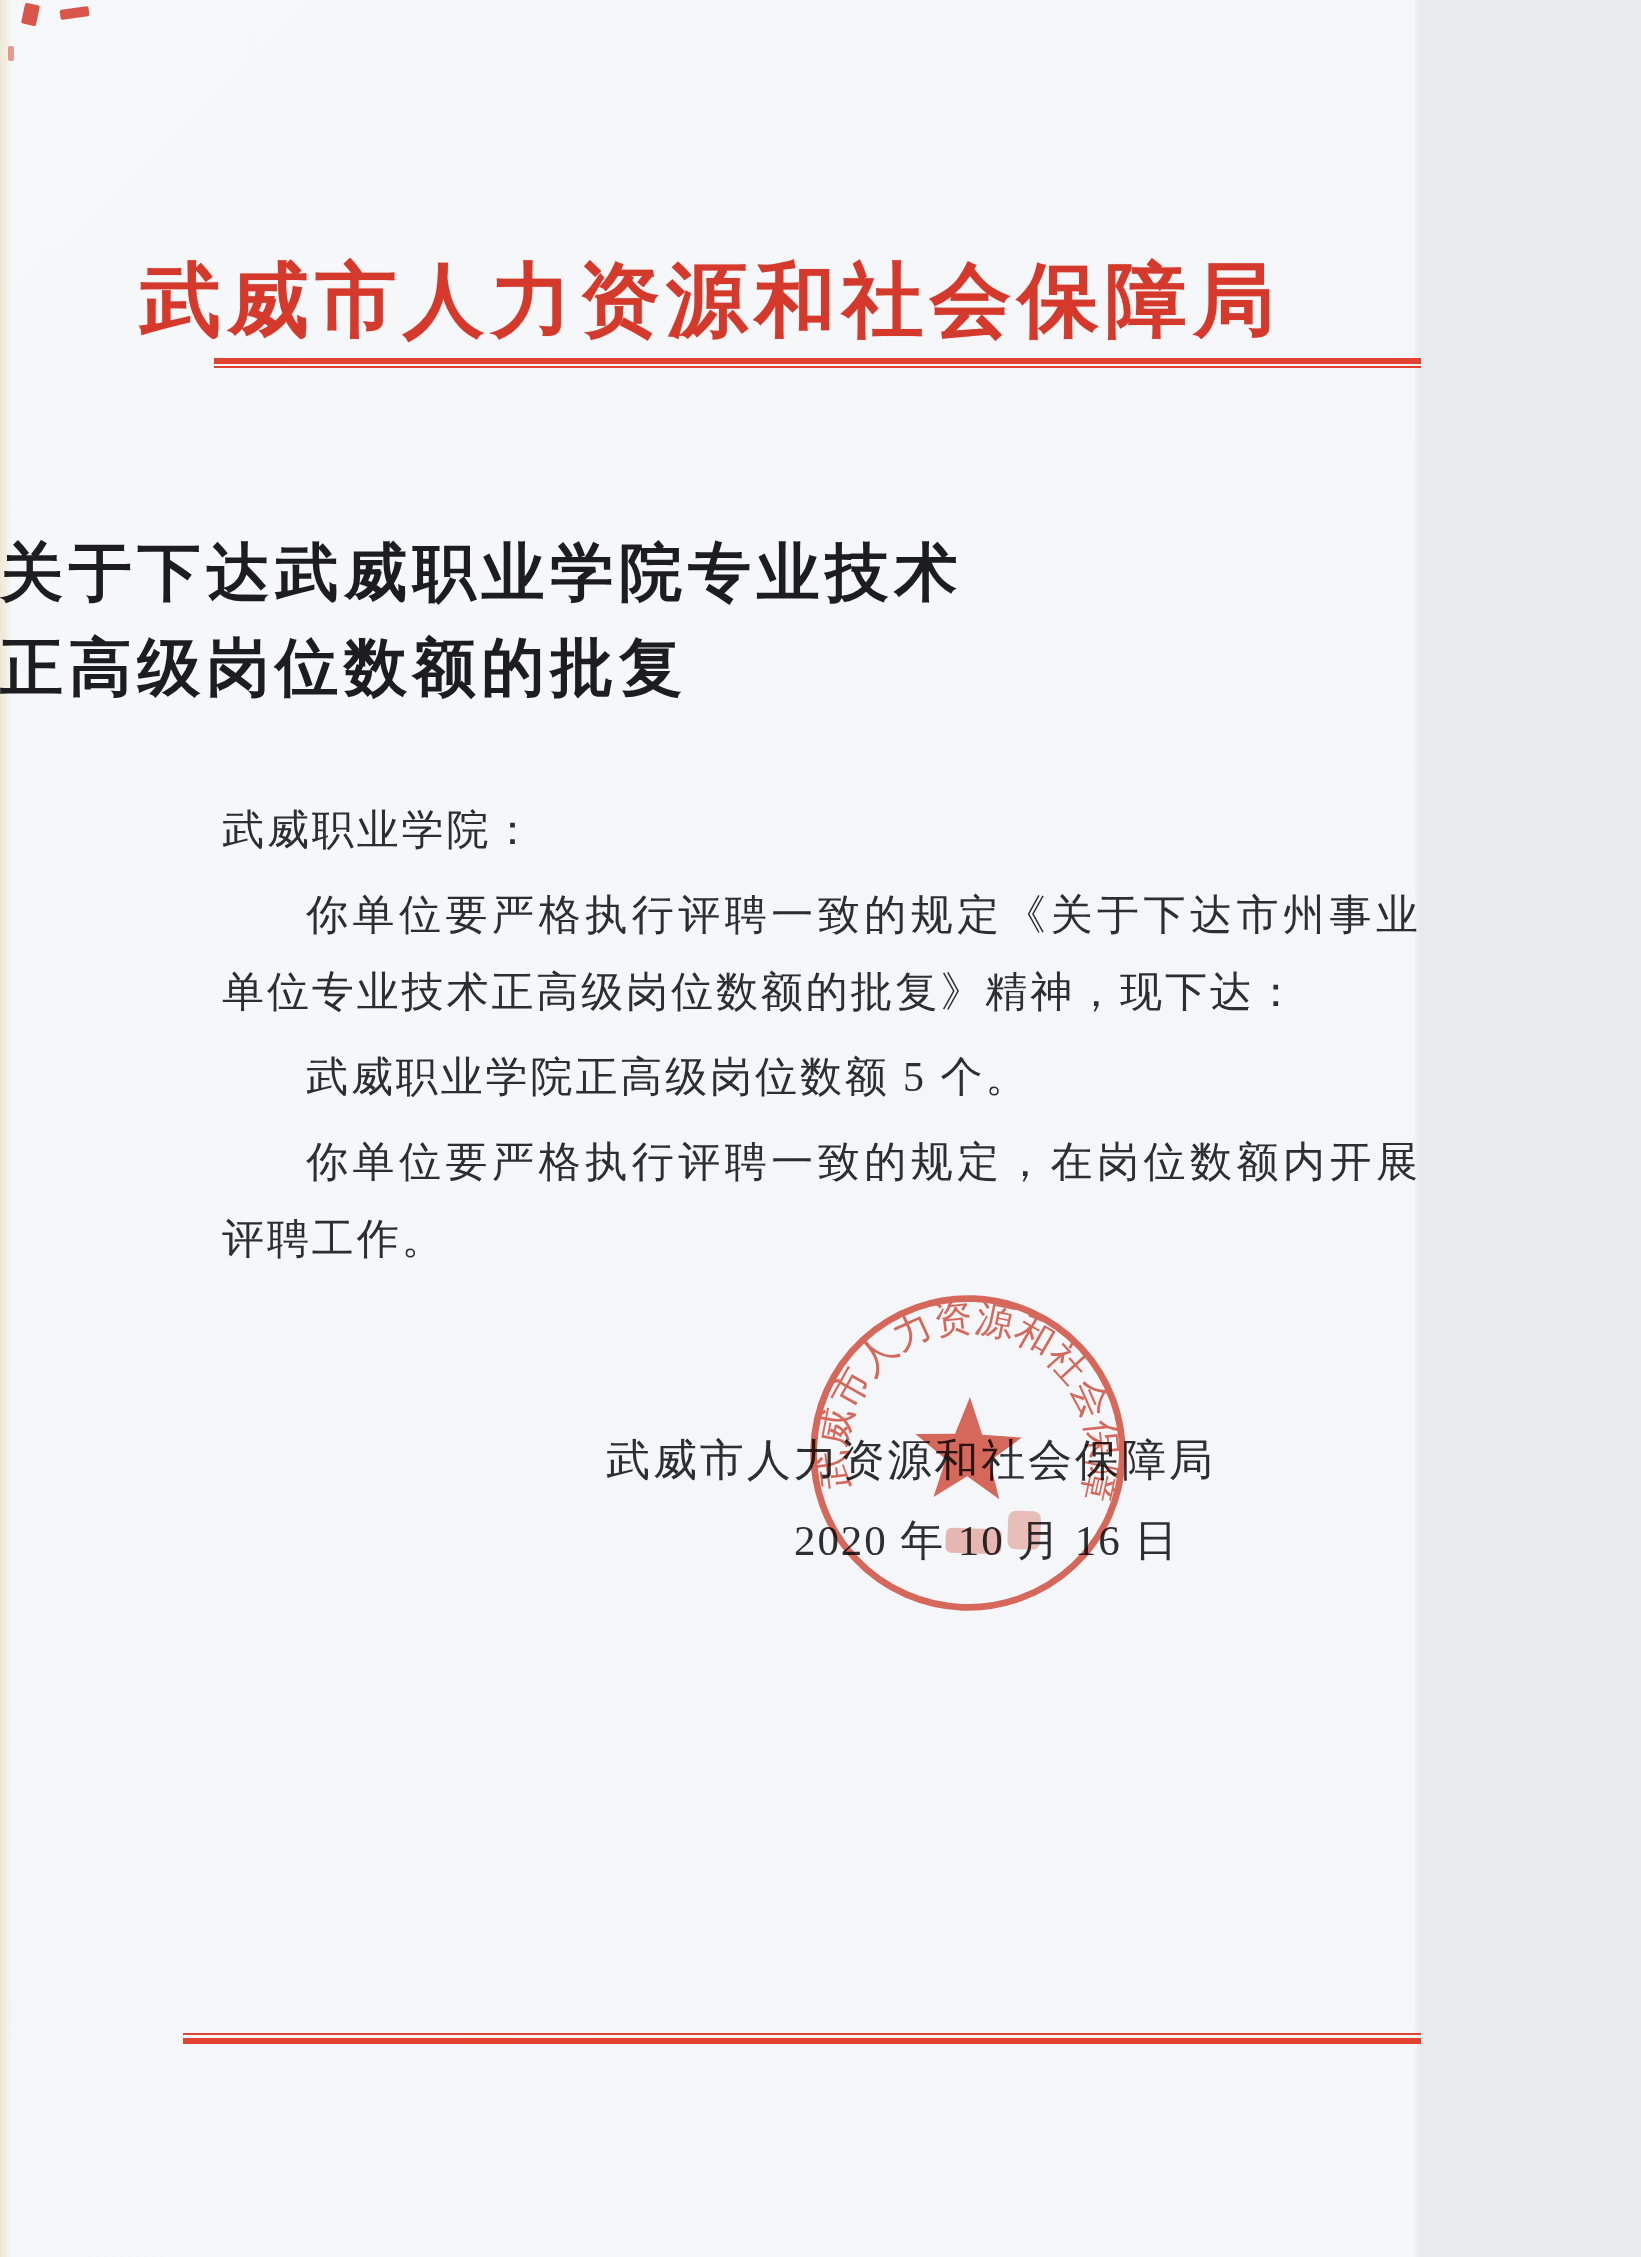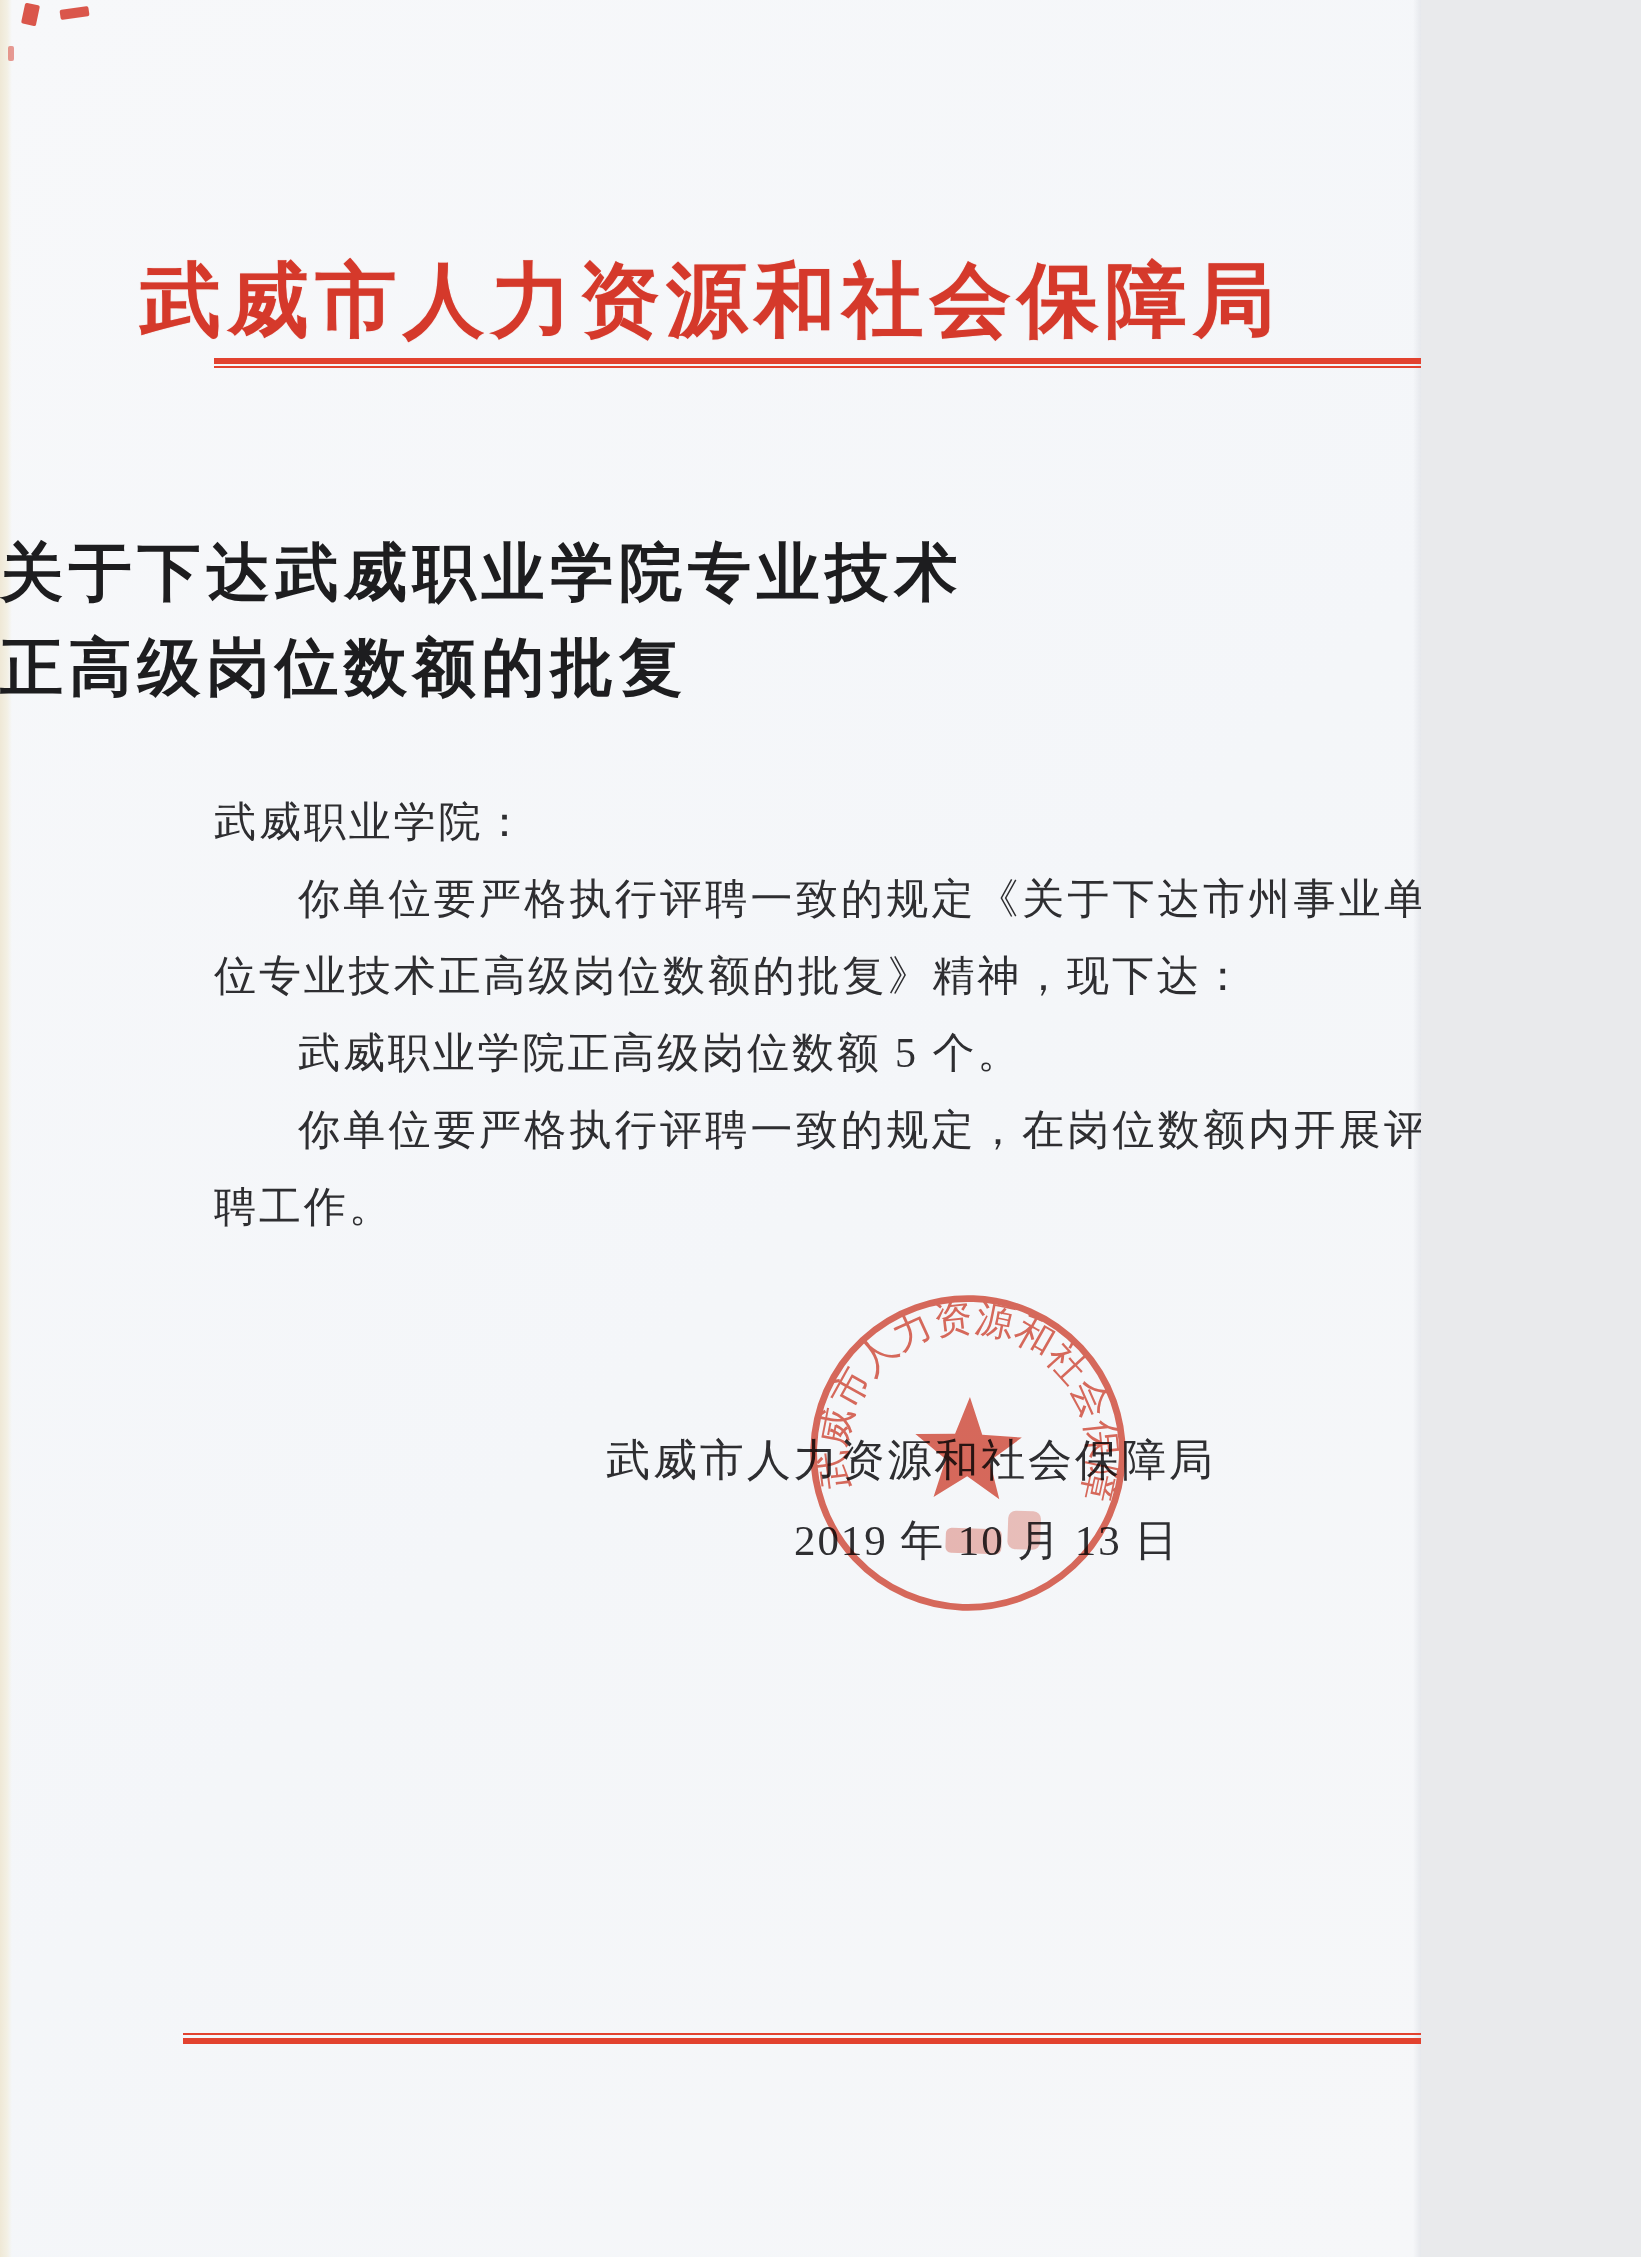--- a/index.html
+++ b/index.html
@@ -42,21 +42,21 @@
     text-align:left;color:#1d1d1f;
     font-size:63px;font-weight:bold;line-height:95px;
     letter-spacing:5.8px;white-space:nowrap;
   }
 
   .doc-body{
     position:absolute;left:214px;top:784px;width:1215px;
     font-size:42px;line-height:77px;letter-spacing:2.9px;
     color:#2e2e31;text-align:justify;
   }
-  .doc-body p{margin:0;}
+  .doc-body p{margin:8px;}
   .doc-body p.para{text-indent:2em;}
 
   .signature-agency{
     position:absolute;left:606px;top:1431px;
     font-size:44px;letter-spacing:2.9px;color:#2e2e31;white-space:nowrap;
   }
   .signature-date{
     position:absolute;left:794px;top:1512px;
     font-size:43px;letter-spacing:1.9px;color:#2e2e31;white-space:nowrap;
   }
@@ -102,21 +102,21 @@
 
   <div class="doc-body">
     <p class="salutation">武威职业学院：</p>
     <p class="para">你单位要严格执行评聘一致的规定《关于下达市州事业单位专业技术正高级岗位数额的批复》精神，现下达：</p>
     <p class="para">武威职业学院正高级岗位数额 5 个。</p>
     <p class="para">你单位要严格执行评聘一致的规定，在岗位数额内开展评聘工作。</p>
   </div>
 
   <div class="signature-agency">武威市人力资源和社会保障局</div>
 
-  <div class="signature-date">2019 年 10 月 13 日</div>
+  <div class="signature-date">2020 年 10 月 16 日</div>
 
   <svg class="stamp" viewBox="0 0 340 340" xmlns="http://www.w3.org/2000/svg">
     <circle cx="170" cy="170" r="160" fill="none" stroke="#d9503e" stroke-width="7"></circle>
     <path id="sealArc" d="M 51.6 213.1 A 126 126 0 1 1 288.4 213.1" fill="none"></path>
     <text font-size="40" fill="#d9503e" font-family="Liberation Serif, serif">
       <textPath href="#sealArc" startOffset="4" textLength="518" lengthAdjust="spacingAndGlyphs">武威市人力资源和社会保障局</textPath>
     </text>
     <path d="M170,112 L184.1,150.6 L225.2,152.1 L192.8,177.4 L204.1,216.9 L170,194 L135.9,216.9 L147.2,177.4 L114.8,152.1 L155.9,150.6 Z" fill="#d9503e"></path>
     <rect x="150" y="248" width="58" height="26" rx="6" fill="#d9503e" opacity="0.45"></rect>
     <rect x="214" y="228" width="34" height="40" rx="8" fill="#d9503e" opacity="0.40"></rect>

